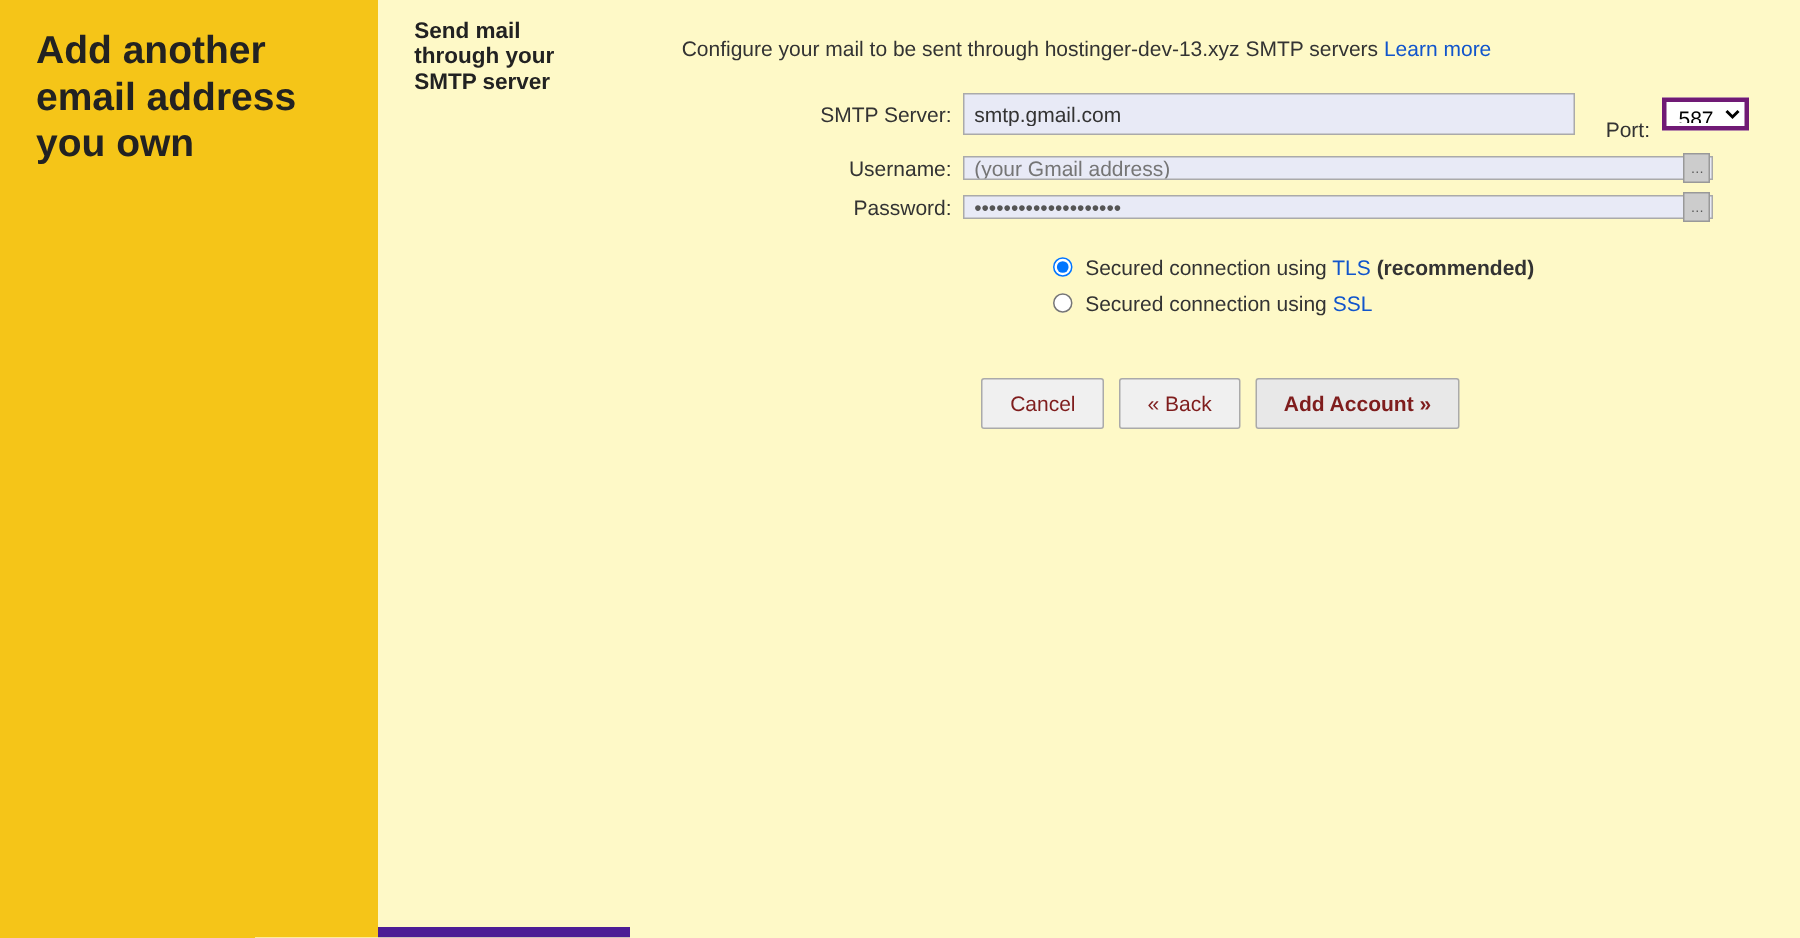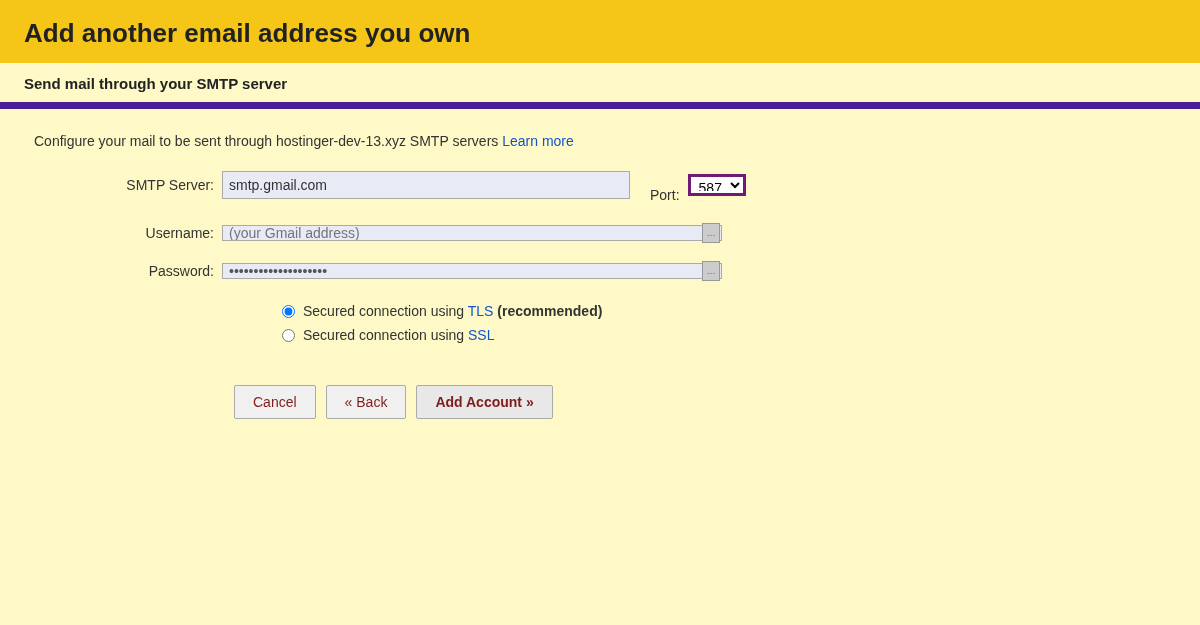--- a/index.html
+++ b/index.html
@@ -16,21 +16,20 @@
       font-size: 14px;
       color: #222;
       overflow: hidden;
     }
 
     .page-wrapper {
       width: 1200px;
       height: 625px;
       background-color: #fef9c7;
       display: flex;
-      flex-direction: column;
     }
 
     .title-bar {
       background-color: #f5c518;
       padding: 18px 24px 14px 24px;
     }
 
     .title-bar h1 {
       font-size: 26px;
       font-weight: bold;
@@ -64,21 +63,21 @@
     }
 
     .description-row a {
       color: #1155cc;
       text-decoration: none;
     }
 
     .form-section {
       display: flex;
       flex-direction: column;
-      gap: 22px;
+      gap: 10px;
       margin-left: 60px;
     }
 
     .form-row {
       display: flex;
       align-items: center;
       gap: 8px;
     }
 
     .form-label {
@@ -157,21 +156,20 @@
     .radio-section {
       display: flex;
       flex-direction: column;
       gap: 8px;
       margin-left: 248px;
       margin-top: 6px;
     }
 
     .radio-row {
       display: flex;
-      align-items: center;
       gap: 8px;
       font-size: 14px;
       color: #333;
     }
 
     .radio-row input[type="radio"] {
       cursor: pointer;
     }
 
     .radio-row a {

